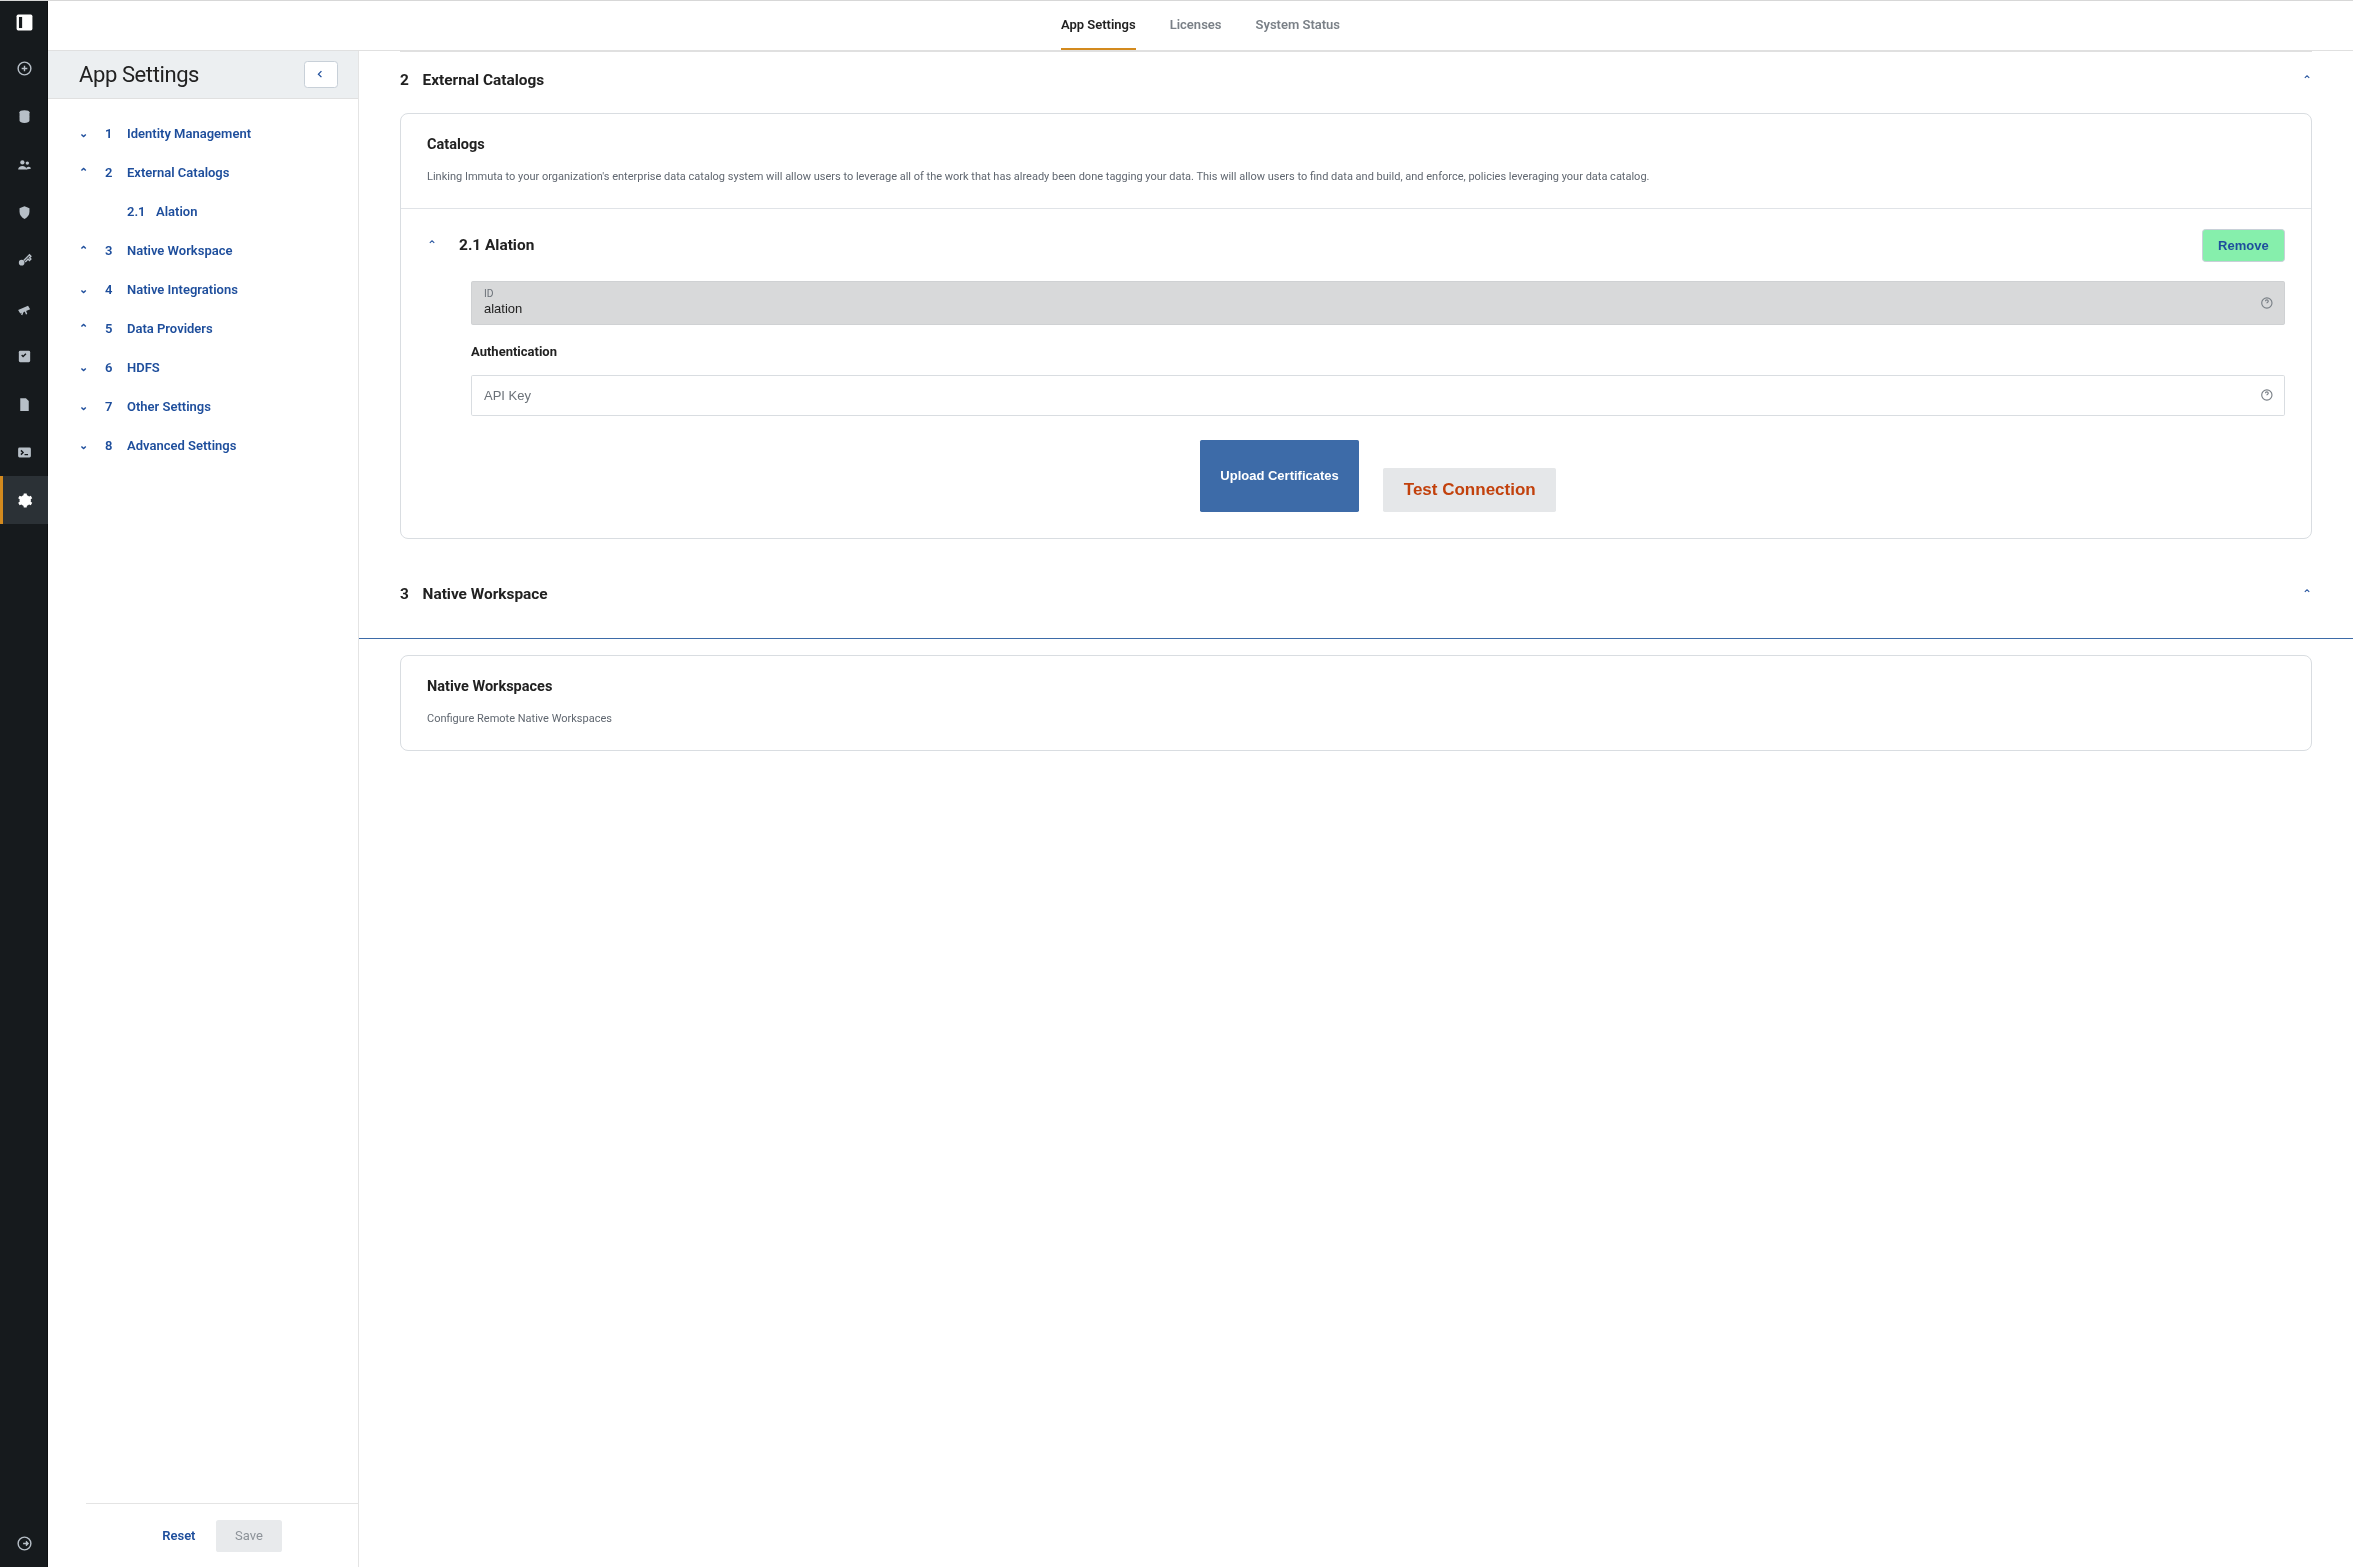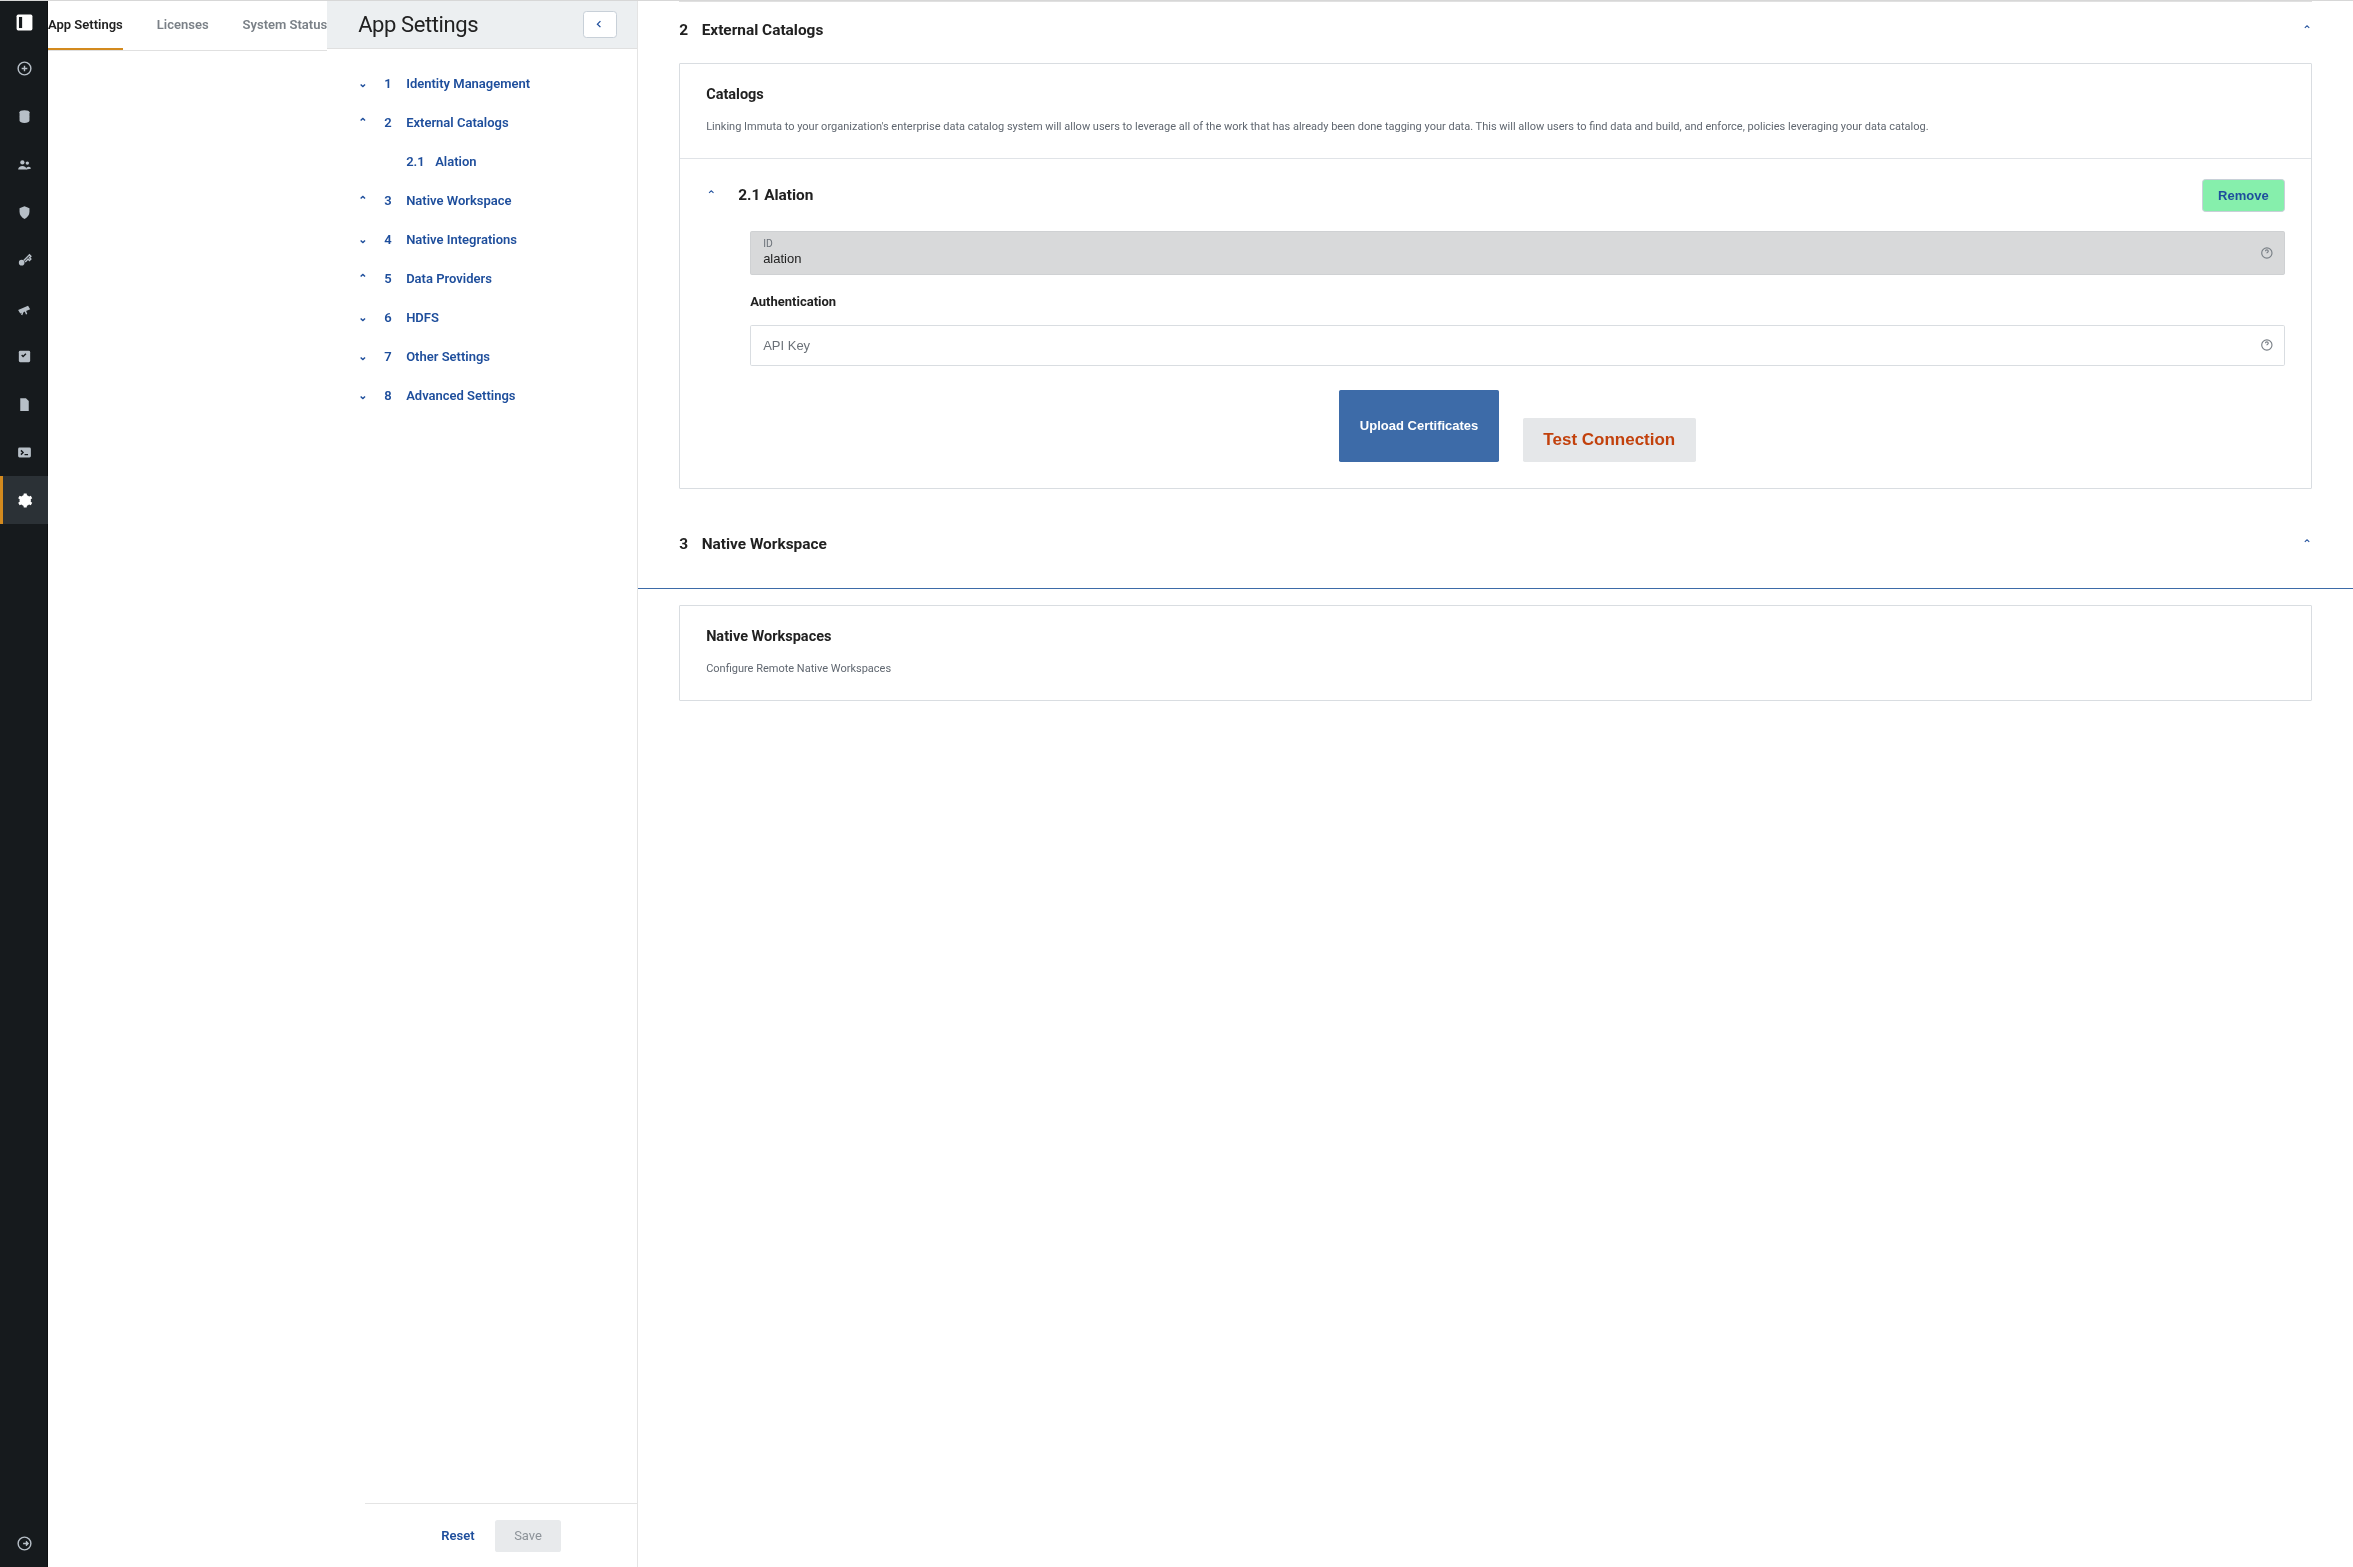--- a/index.html
+++ b/index.html
@@ -9,21 +9,21 @@
   
   .rail { width: 48px; background:#161a1d; display:flex; flex-direction:column; align-items:center; box-shadow: inset -0.9px 0 0 rgba(0,0,0,.4);}
   .rail .logo { width:48px; height:43px; display:flex; align-items:center; justify-content:center;}
   .rail .logo svg { width:19px; height:19px;}
   .rail-item { width:48px; height:48px; display:flex; align-items:center; justify-content:center; color:#b7bfc7; cursor:pointer;}
   .rail-item.active { background:#2b3136; color:#fff; position:relative;}
   .rail-item.active::before { content:""; position:absolute; left:0; top:0; bottom:0; width:3.4px; background:#d38a1e;}
   .rail-item svg { width:17px; height:17px; fill:currentColor;}
   .rail-spacer { flex:1;}
   
-  .content { flex:1; display:flex; flex-direction:row; min-width:0;}
+  .content { flex:1; display:flex; flex-direction:column; min-width:0;}
   .tabs-bar { height:50px; border-bottom:0.9px solid #e0e0e0; display:flex; justify-content:center; align-items:stretch; gap:34px; background:#fff;}
   .tab { display:flex; align-items:center; font-size:13px; font-weight:600; color:#7a8087; cursor:pointer; border-bottom:2.6px solid transparent;}
   .tab.active { color:#212121; border-bottom-color:#d38a1e;}
   .main-row { flex:1; display:flex; min-height:0;}
   
   .sidebar { width:311px; border-right:0.9px solid #e4e4e4; display:flex; flex-direction:column; background:#fff;}
   .sidebar-header { background:#eceff1; height:48px; display:flex; align-items:center; padding:0 20.5px 0 31px; justify-content:space-between; border-bottom:0.9px solid #e0e0e0;}
   .sidebar-header h1 { font-size:22px; font-weight:400; letter-spacing:-0.4px;}
   .collapse-btn { width:34px; height:27px; border:0.9px solid #c8d0d8; border-radius:3.4px; background:#fff; display:flex; align-items:center; justify-content:center; color:#1e4e9c; cursor:pointer;}
   .nav-list { flex:1; overflow-y:auto; padding:15.4px 0;}
@@ -34,21 +34,21 @@
   .sidebar-footer { border-top:0.9px solid #e4e4e4; padding:15.4px 20.5px; display:flex; justify-content:center; gap:20.5px; align-items:center;margin-left:38px;}
   .link-btn { color:#1e4e9c; font-weight:600; font-size:13px; cursor:pointer;}
   .btn-disabled { background:#e8eaec; color:#8c9298; padding:8.5px 19px; border-radius:2.6px; font-size:13px; cursor:not-allowed;}
   
   .settings-body { flex:1; overflow-y:auto; padding:0 0 34px 0;}
   .section-heading { display:flex; align-items:center; justify-content:space-between; padding:19px 41px 8.5px 41px; cursor:pointer;}
   .section-heading .left { display:flex; align-items:baseline; gap:13.7px;}
   .section-heading .num { font-size:15.4px; font-weight:700;}
   .section-heading .name { font-size:15.4px; font-weight:700;}
   .section-heading .chev { color:#1e4e9c; font-size:12px;}
-  .card { margin:15.4px 41px; border:0.9px solid #d9dde1; border-radius:1px;}
+  .card { margin:15.4px 41px; border:0.9px solid #d9dde1; border-radius:8px;}
   .card-inner { padding:22px 26px;}
   .card-title { font-size:14.5px; font-weight:700; margin-bottom:15.4px;}
   .card-desc { font-size:11px; color:#606770; line-height:1.6;}
   .subsection { border-top:0.9px solid #e0e3e7; padding:20.5px 26px 26px 26px;}
   .subsection-header { display:flex; align-items:center; justify-content:space-between; margin-bottom:19px;}
   .subsection-header .left { display:flex; align-items:center; gap:22px;}
   .subsection-header .left .chev { color:#1e4e9c; font-size:12px;}
   .subsection-header .title { font-size:15.4px; font-weight:700;}
   .remove-btn { border:0.9px solid #c8d0d8; border-radius:3.4px; padding:7.7px 15.4px; color:#1e4e9c; font-weight:600; font-size:13px; background:#86efac; cursor:pointer;}
   .form-area { padding-left:44px;}

